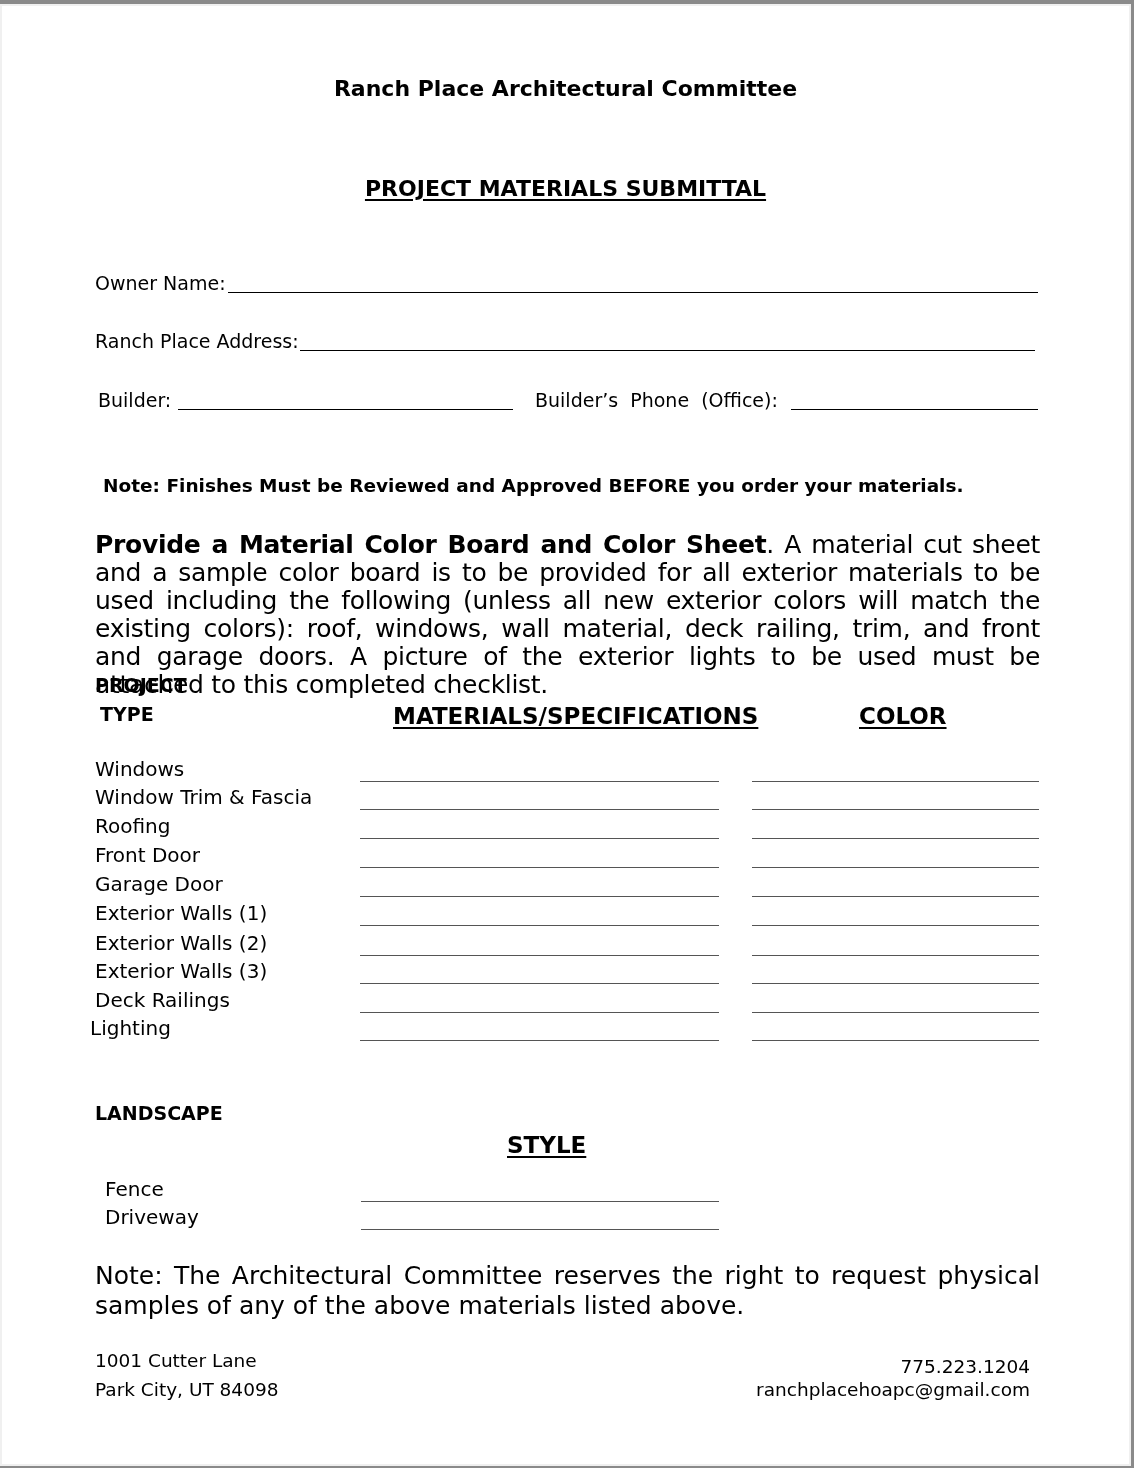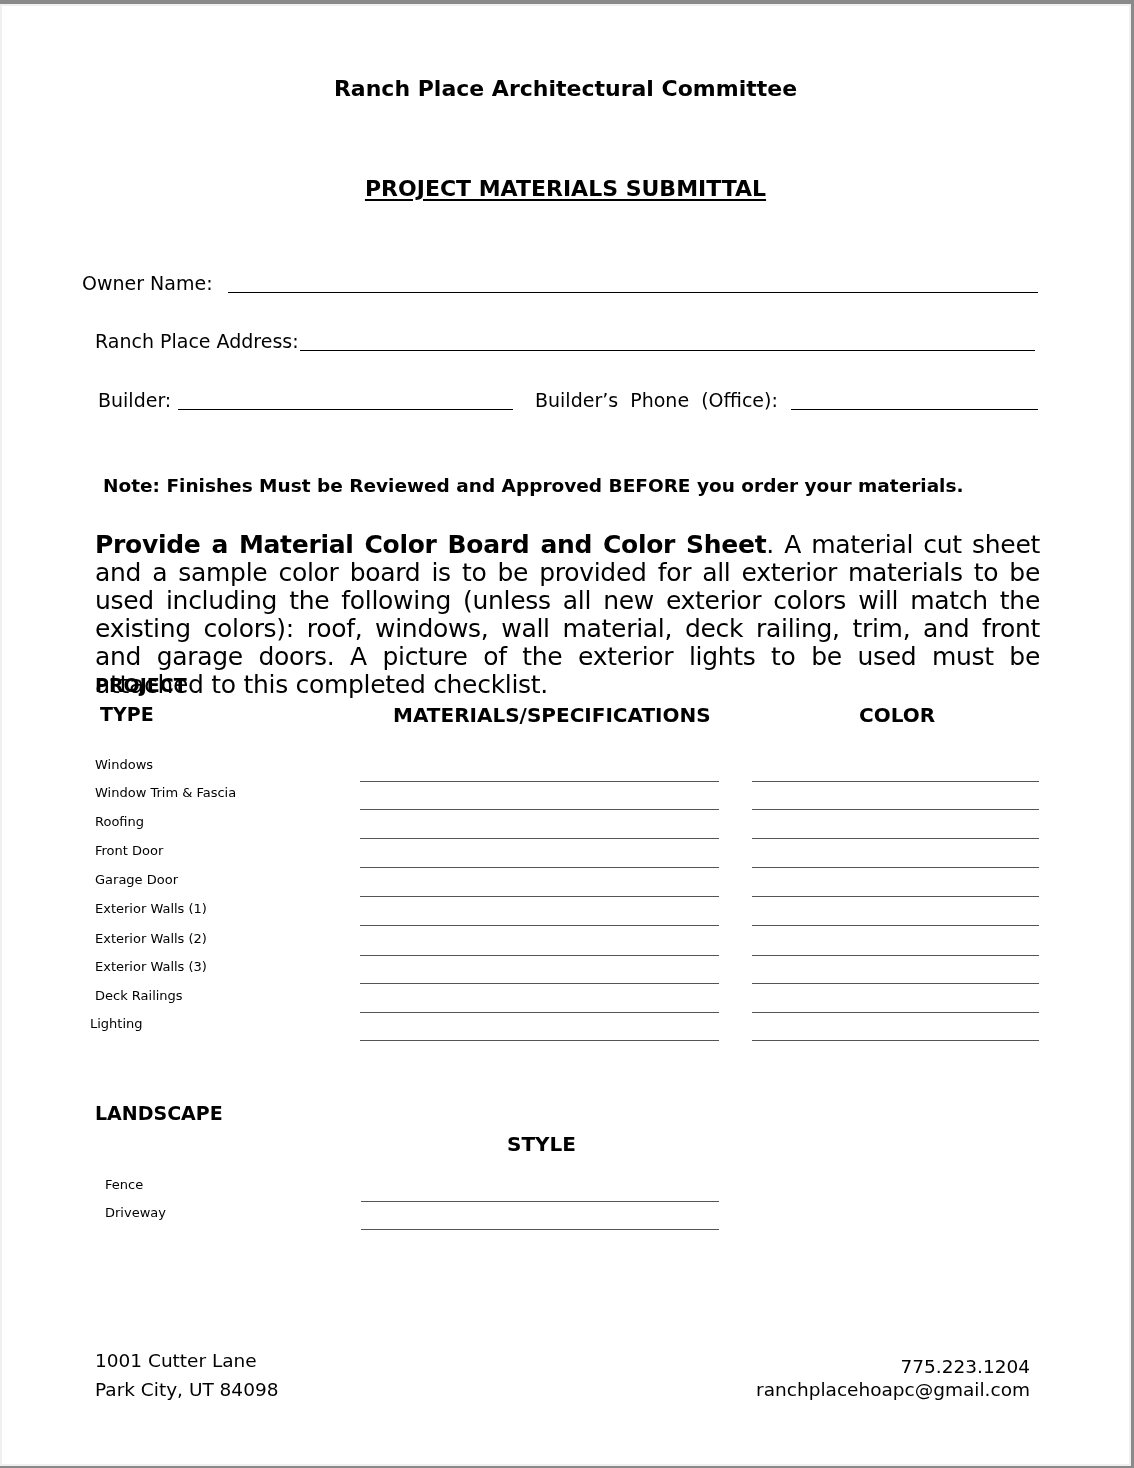--- a/index.html
+++ b/index.html
@@ -24,33 +24,33 @@
   .line { position: absolute; border-bottom: 1.5px solid #000; height: 0; }
   .thin { position: absolute; border-bottom: 1px solid #555; height: 0; }
   .note { font-size: 18.5px; font-weight: bold; left: 93px; }
   .para {
     position: absolute; left: 93px; width: 945px;
     font-size: 25px; line-height: 28px; text-align: justify;
     white-space: normal; letter-spacing: -0.3px;
   }
   .para b { font-weight: bold; }
   .hdr { font-size: 19px; font-weight: bold; }
-  .uhdr { font-size: 20px; font-weight: bold; text-underline-offset: 3px; }
-  .row-label { font-size: 13px; text-align: center; }
+  .uhdr { font-size: 23px; font-weight: bold; text-decoration: underline; text-underline-offset: 3px; }
+  .row-label { font-size: 20px; text-align: center; }
   .footer { font-size: 18.5px; }
 </style>
 </head>
 <body>
 
 <div class="page">
 
   <div class="abs title" style="top:70px;">Ranch Place Architectural Committee</div>
   <div class="abs subtitle" style="top:170px;"><span>PROJECT MATERIALS SUBMITTAL</span></div>
 
-  <div class="abs lbl" style="left:80px; top:266px;">Owner Name:</div>
+  <div class="abs lbl" style="left:93px; top:266px;">Owner Name:</div>
   <div class="line" style="left:226px; top:286px; width:810px;">
       <span class="abs lbl" style="left:4px; bottom:2px;"></span>
     </div>
 
   <div class="abs lbl" style="left:93px; top:324px;">Ranch Place Address:</div>
   <div class="line" style="left:298px; top:344px; width:735px;">
       <span class="abs lbl" style="left:4px; bottom:2px;"></span>
     </div>
 
   <div class="abs lbl" style="left:96px; top:383px;">Builder:</div>
@@ -176,19 +176,20 @@
         </div>
       </div>
       <div>
         <div class="abs row-label" style="left:103px; top:1199px;">Driveway</div>
         <div class="thin" style="left:359px; top:1223px; width:358px;">
           <span class="abs row-label" style="left:4px; bottom:2px;"></span>
         </div>
       </div>
     </div>
 
+  <div class="para" style="top:1255px; line-height:30px; letter-spacing:0;">Note: The Architectural Committee reserves the right to request physical samples of any of the above materials listed above.</div>
 
   <div class="abs footer" style="left:93px; top:1344px;">1001 Cutter Lane</div>
   <div class="abs footer" style="left:93px; top:1373px;">Park City, UT 84098</div>
   <div class="abs footer" style="right:99px; top:1350px; text-align:right;">775.223.1204</div>
   <div class="abs footer" style="right:99px; top:1373px; text-align:center;">ranchplacehoapc@gmail.com</div>
 
 </div>
 
 </body></html>

